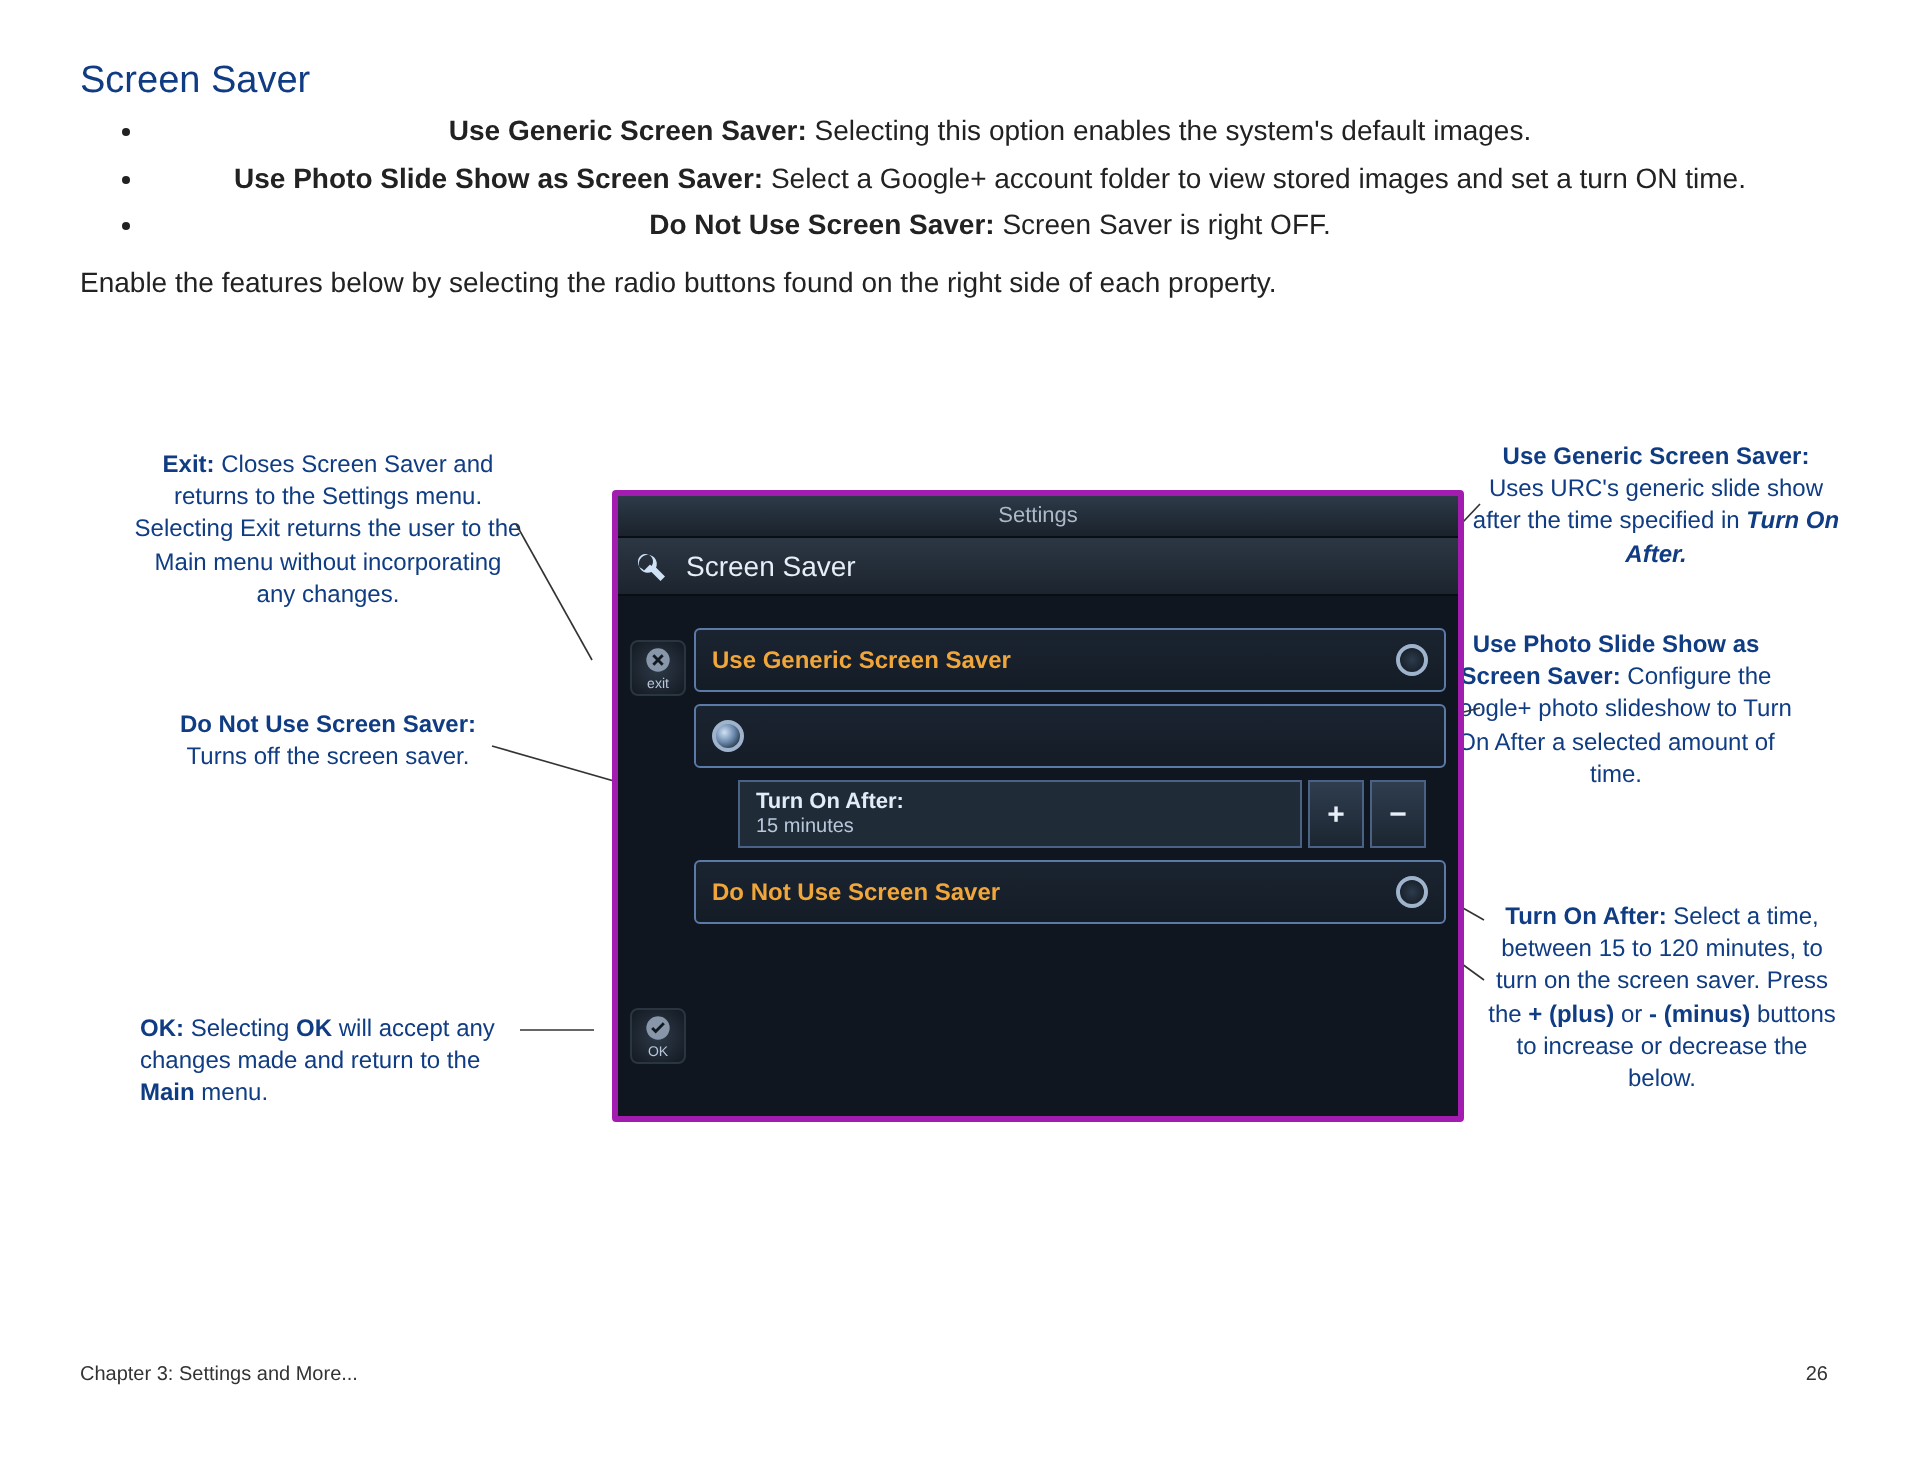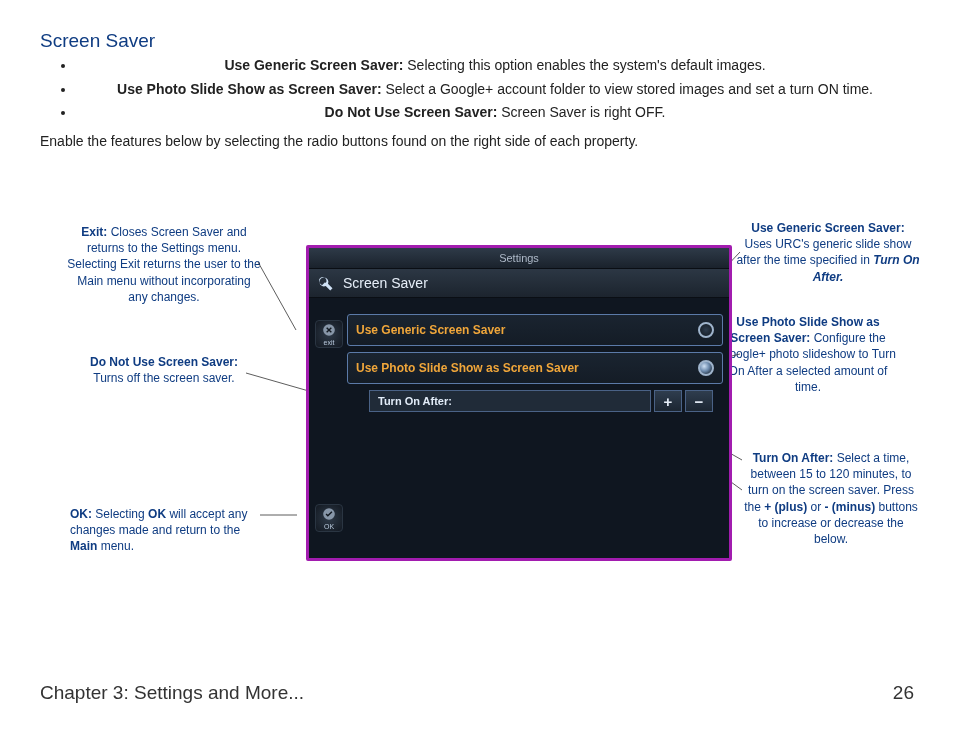--- a/index.html
+++ b/index.html
@@ -17,21 +17,21 @@
 }
 p.intro { font-size: 14px; margin: 4px 0 8px 0; line-height: 1.35; }
 p.intro b { font-weight: 700; }
 ul.opts { margin: 2px 0 6px 36px; padding: 0; }
 ul.opts li { font-size: 14px; margin: 4px 0; line-height: 1.4; list-style: disc; text-align: center; }
 ul.opts li b { font-weight: 700; }
 p.enable { font-size: 14px; margin: 10px 0 20px 0; }
 
 
 .footer { position: absolute; left: 40px; top: 682px; width: 874px;
-  font-size: 19px; color: #333; display:flex; justify-content:space-between; }
+  font-size: 10px; color: #333; display:flex; justify-content:space-between; }
 
 
 .co { position: absolute; font-size: 12px; color: #0f3c82; text-align: center; line-height: 1.35; }
 .co b { font-weight: 700; }
 .co i { font-style: italic; font-weight:700; }
 #co-exit { left: 66px; top: 224px; width: 196px; }
 #co-donot { left: 84px; top: 354px; width: 160px; text-align: center; }
 #co-ok { left: 70px; top: 506px; width: 188px; text-align:left;}
 #co-generic { left: 736px; top: 220px; width: 184px; text-align: center; }
 #co-photo { left: 717px; top: 314px; width: 182px; }
@@ -177,31 +177,35 @@
     </span>
     <span class="txt">OK</span>
   </div>
 
   <div class="dev-body">
     <div class="row generic">
       <span class="name">Use Generic Screen Saver</span>
       <span class="radio"></span>
     </div>
     <div class="row photo">
-      <span class="name">Use Photo Slide Show as Screen Saver</span>
       <span class="radio sel"></span>
     </div>
     <div class="sub">
       <div class="sub-left">
         <div class="t">Turn On After:</div>
+        <div class="v">15 minutes</div>
       </div>
       <div class="pm">
         <button>+</button>
         <button>−</button>
       </div>
     </div>
+    <div class="row do-not">
+      <span class="name">Do Not Use Screen Saver</span>
+      <span class="radio"></span>
+    </div>
   </div>
 </div>
 
 <div class="footer">
   <span>Chapter 3: Settings and More...</span>
   <span>26</span>
 </div>
 
 </body></html>

